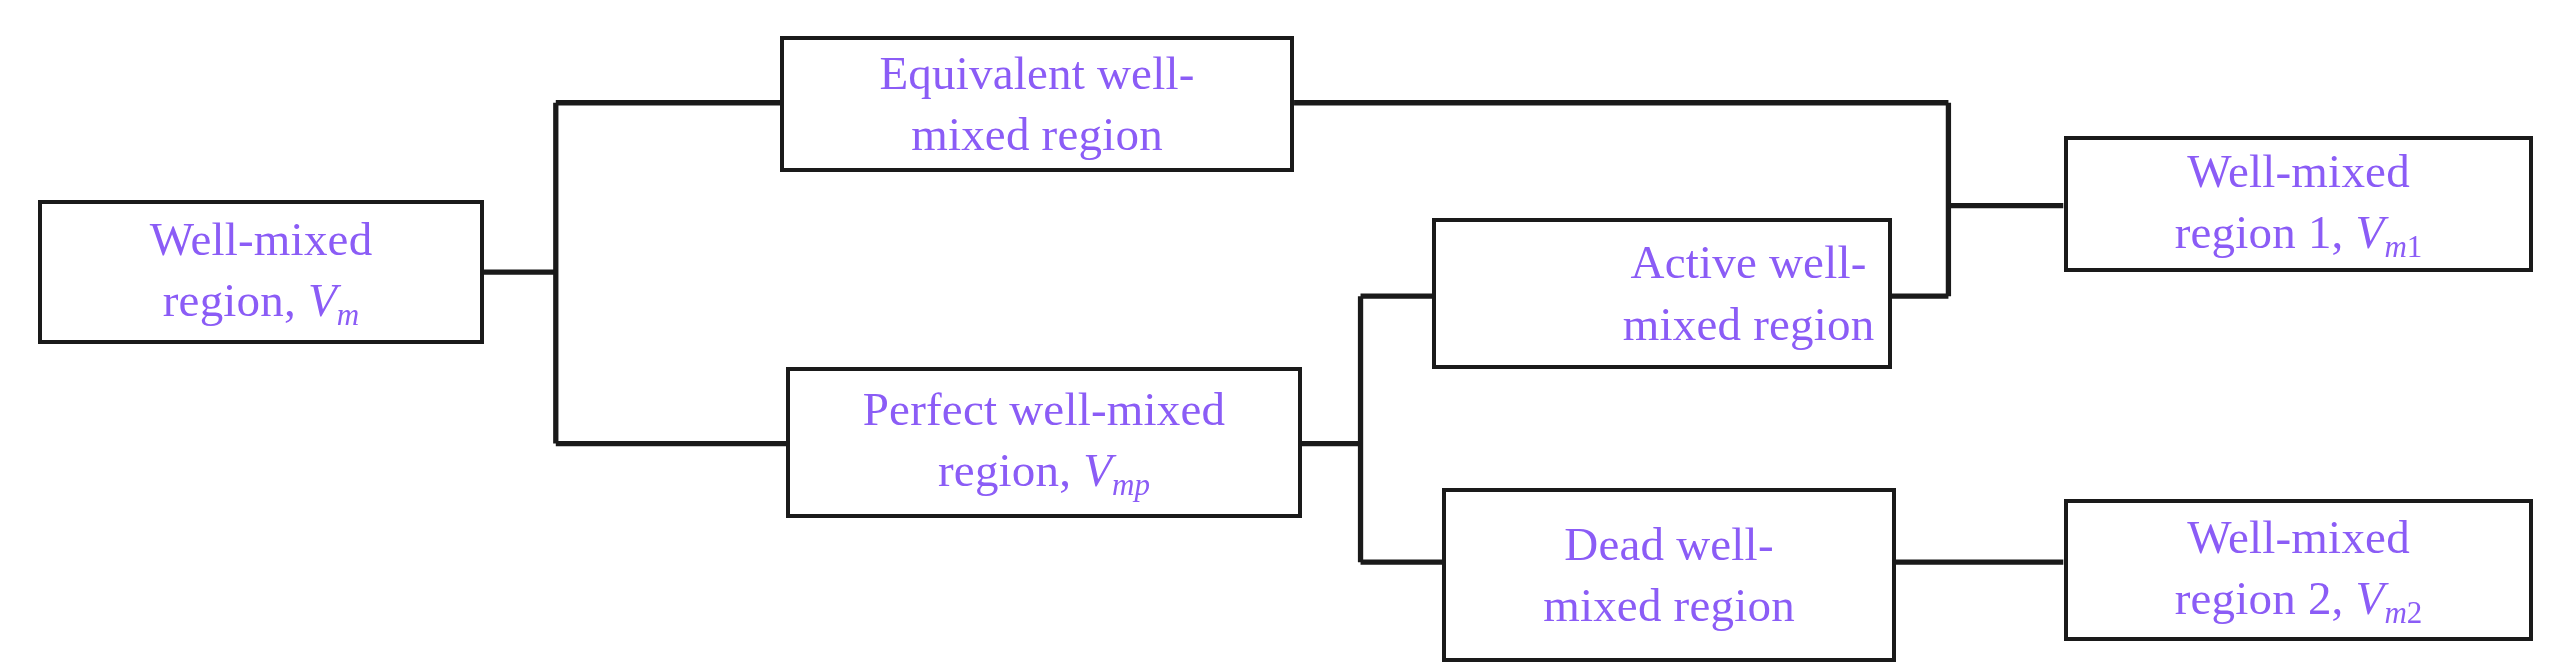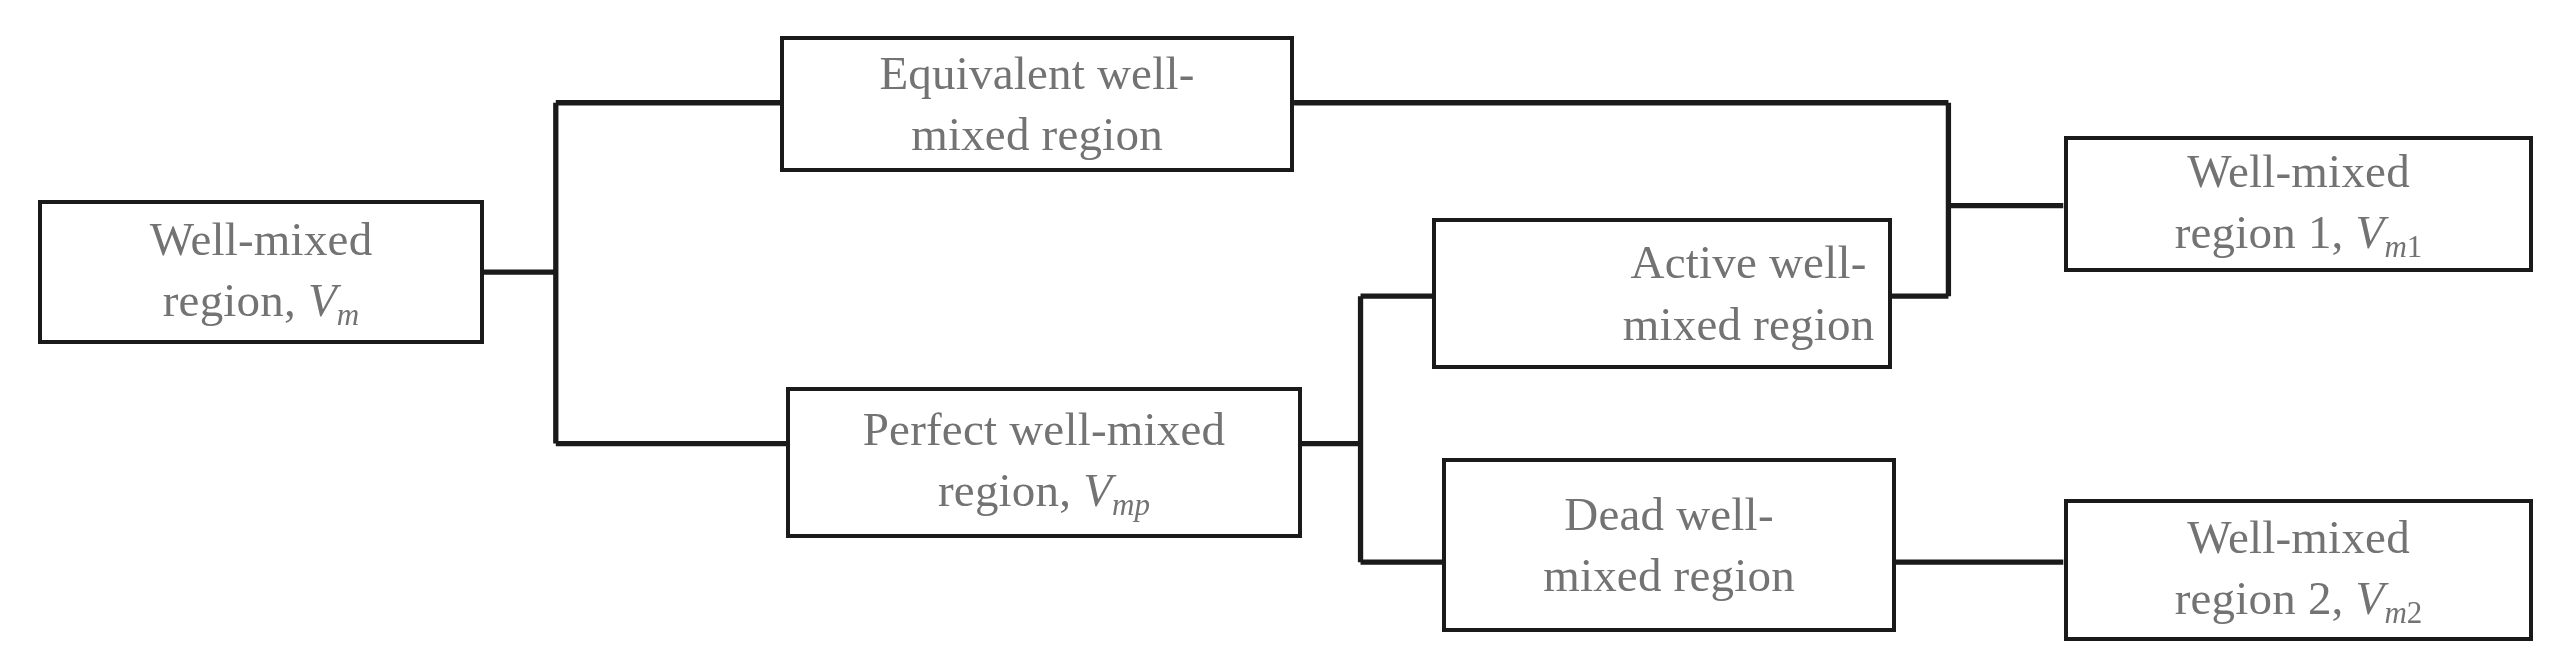--- a/index.html
+++ b/index.html
@@ -26,21 +26,21 @@
   }
   .node {
     position: absolute;
     box-sizing: border-box;
     border: 4.5px solid #1a1a1a;
     background: #ffffff;
     display: flex;
     align-items: center;
     justify-content: center;
     text-align: center;
-    color: #737373;
+    color: #8b5cf6;
     z-index: 2;
   }
   .node-label {
     display: block;
     font-size: 47px;
     line-height: 1.30;
     letter-spacing: 0.2px;
     padding: 0 13.6px;
     white-space: pre-line;
   }
@@ -103,29 +103,29 @@
   </svg>
 
   <div class="node" style="left:38px; top:200px; width:446px; height:144px;">
     <span class="node-label"><span>Well-mixed</span><br><span>region, </span><span class="var">V</span><span class="sub">m</span></span>
   </div>
 
   <div class="node" style="left:780px; top:36px; width:514px; height:136px;">
     <span class="node-label"><span>Equivalent well-</span><br><span>mixed region</span></span>
   </div>
 
-  <div class="node" style="left:786px; top:387px; width:516px; height:151px;">
+  <div class="node" style="left:786px; top:367px; width:516px; height:151px;">
     <span class="node-label"><span>Perfect well-mixed</span><br><span>region, </span><span class="var">V</span><span class="sub">mp</span></span>
   </div>
 
   <div class="node" style="left:1432px; top:218px; width:460px; height:151px;justify-content:flex-end;">
     <span class="node-label"><span>Active well-</span><br><span>mixed region</span></span>
   </div>
 
-  <div class="node" style="left:1442px; top:458px; width:454px; height:174px;">
+  <div class="node" style="left:1442px; top:488px; width:454px; height:174px;">
     <span class="node-label"><span>Dead well-</span><br><span>mixed region</span></span>
   </div>
 
   <div class="node" style="left:2064px; top:136px; width:469px; height:136px;">
     <span class="node-label"><span>Well-mixed</span><br><span>region 1, </span><span class="var">V</span><span class="sub">m</span><span class="sub sub-upright">1</span></span>
   </div>
 
   <div class="node" style="left:2064px; top:499px; width:469px; height:142px;">
     <span class="node-label"><span>Well-mixed</span><br><span>region 2, </span><span class="var">V</span><span class="sub">m</span><span class="sub sub-upright">2</span></span>
   </div>

